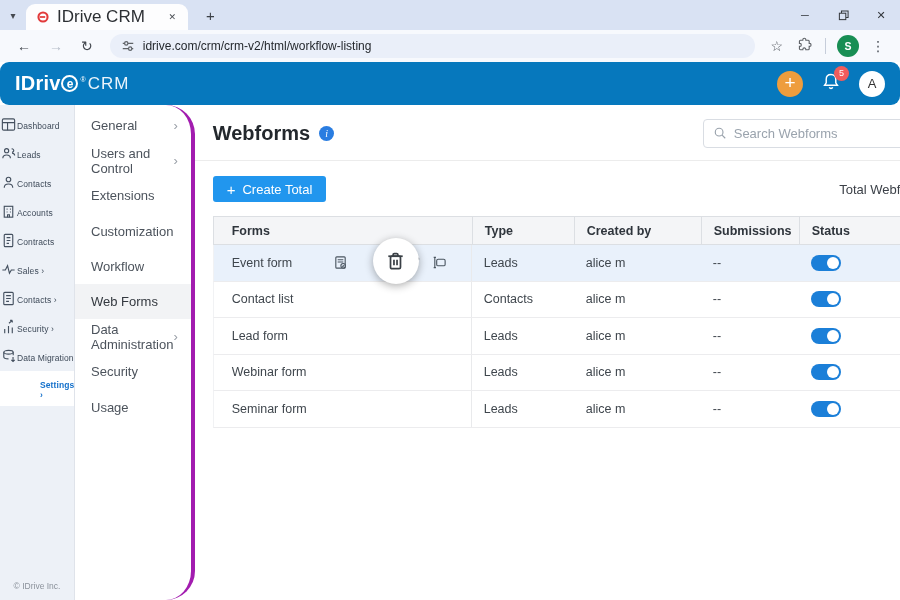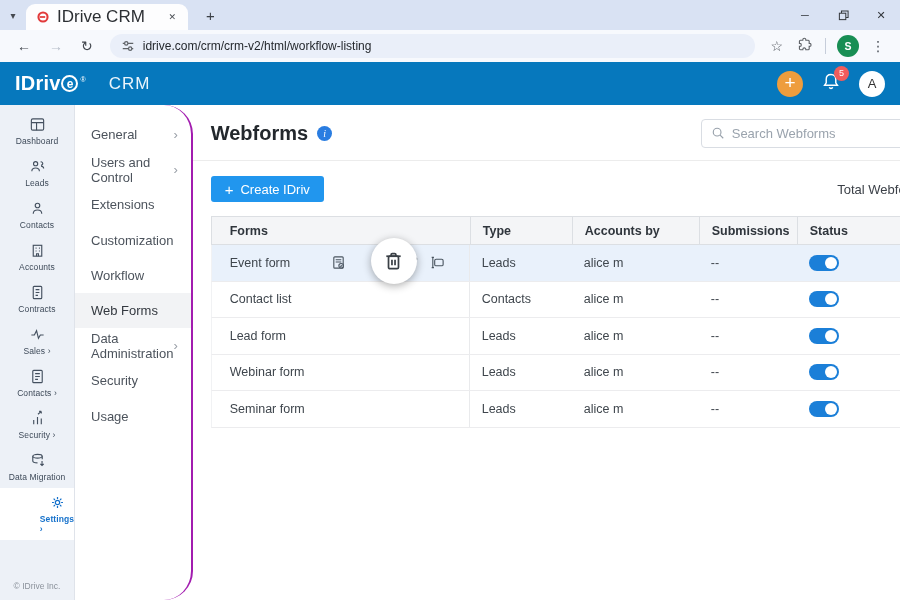--- a/index.html
+++ b/index.html
@@ -25,52 +25,52 @@
   .omnibox { flex:1; height:24px; background:#eaeff9; border-radius:12px; display:flex;
     align-items:center; padding:0 11px; gap:8px; margin:0 6px; }
   .omni-url { font-size:12px; color:#24282d; }
   .tb-icon { color:#4d5259; font-size:14px; padding:0 5px; cursor:pointer; }
   .tb-sep { width:1px; height:16px; background:#c6cdda; margin:0 4px; }
   .profile-chip { width:22px; height:22px; border-radius:50%; background:#188e54; color:#fff;
     font-size:10.5px; font-weight:bold; display:flex; align-items:center; justify-content:center;
     margin:0 3px; cursor:pointer; }
 
   
-  .app-header { height:43px; background:#0678bd; display:flex; align-items:center; padding:12px 15px; }
+  .app-header { height:43px; background:#0678bd; display:flex; align-items:center; padding:12px 15px;border-radius:9px; }
   .logo { display:flex; align-items:center; color:#fff; }
   .logo-main { font-size:20px; font-weight:bold; letter-spacing:.2px; }
   .logo-e { display:inline-flex; align-items:center; justify-content:center; width:17px; height:17px;
     border:2px solid #fff; border-radius:50%; font-size:12px; font-weight:bold; margin-left:1px; }
   .logo-reg { font-size:7px; vertical-align:top; margin:-8px 2px 0 2px; }
-  .logo-prod { font-size:17px; font-weight:300; letter-spacing:1px; color:#eaf4fb; margin-left:21px; }
+  .logo-prod { font-size:17px; font-weight:300; letter-spacing:1px; color:#eaf4fb; margin-left:0; }
   .hdr-right { margin-left:auto; display:flex; align-items:center; gap:18px; }
   .plus-circle { width:26px; height:26px; border-radius:50%; background:#ee9d3d; color:#fff;
     font-size:19px; font-weight:300; display:flex; align-items:center; justify-content:center;
     cursor:pointer; padding-bottom:2px; }
   .bell-wrap { position:relative; cursor:pointer; }
   .badge { position:absolute; top:-6px; right:-8px; min-width:15px; height:15px; border-radius:50%;
     background:#f05c5c; color:#fff; font-size:9px; display:flex; align-items:center; justify-content:center; }
   .avatar { width:26px; height:26px; border-radius:50%; background:#fff; color:#333;
     font-size:13px; display:flex; align-items:center; justify-content:center; cursor:pointer; }
 
   
   .app-body { display:flex; height:495px; }
 
   .rail { width:75px; background:#edf1f7; border-right:1px solid #dfe3ea; display:flex;
     flex-direction:column; padding-top:5px; }
-  .rail-item { display:flex; flex-direction:column; align-items:center; padding:6px 0 6px;
+  .rail-item { display:flex; flex-direction:row; align-items:center; padding:6px 0 6px;
     cursor:pointer; }
   .rail-item svg { stroke:#44505f; }
   .rail-label { font-size:8.5px; color:#3e4a59; margin-top:3px; letter-spacing:.1px; }
   .rail-item.active { background:#fff;padding-left:40px; }
   .rail-item.active svg { stroke:#1571cb; }
   .rail-item.active .rail-label { color:#1571cb; font-weight:bold; }
   .rail-copy { margin-top:auto; text-align:center; font-size:8.5px; color:#8b929b; padding:8px 0 9px; }
 
-  .subnav { width:147px; background:#fff; border-right:2px solid #a21caf; padding-top:12px;border-radius:29px; }
+  .subnav { width:147px; background:#fff; border-right:4px solid #a21caf; padding-top:3px;border-radius:29px; }
   .subnav-item { height:35.2px; display:flex; align-items:center; padding:0 13px 0 16px;
     font-size:13px; color:#4c535c; cursor:pointer; }
   .subnav-item .chev { margin-left:auto; color:#9aa0a8; font-size:13px; }
   .subnav-item.active { background:#f2f3f5; color:#33383f; }
 
   .main { flex:1; background:#fff; padding:0 19px 0 18px; }
   .main-head { display:flex; align-items:center; margin-top:13px; height:30px; }
   .page-title { font-size:20px; font-weight:bold; color:#23282d; }
   .info-dot { width:15px; height:15px; border-radius:50%; background:#2a7de1; color:#fff;
     font-size:10px; font-style:italic; font-family:"Liberation Serif", serif; display:flex;
@@ -300,32 +300,32 @@
           <path d="M10.4 10.4L14 14" stroke="#98a1ab" stroke-width="1.3"></path>
         </svg>
         <input type="text" placeholder="Search Webforms" style="">
       </div>
     </div>
     <div class="head-divider"></div>
 
     <div class="actions-row">
       <button class="create-btn">
         <span class="plus">+</span>
-        <span>Create IDriv</span>
+        <span>Create Total</span>
       </button>
       <span class="total">
         <span>Total Webforms:</span><b>5</b>
       </span>
     </div>
 
     <div class="tablewrap">
       <div class="thead">
         <div class="th">Forms</div>
         <div class="th">Type</div>
-        <div class="th">Accounts by</div>
+        <div class="th">Created by</div>
         <div class="th">Submissions</div>
         <div class="th">Status</div>
       </div>
 
       <div class="trow hovered">
         <div class="td td-form">
           <span>Event form</span>
           <span class="row-actions">
             <svg width="15" height="15" viewBox="0 0 16 16" fill="none" stroke="#4a5560" stroke-width="1.2">
               <rect x="3" y="2" width="10" height="12" rx="1"></rect>

